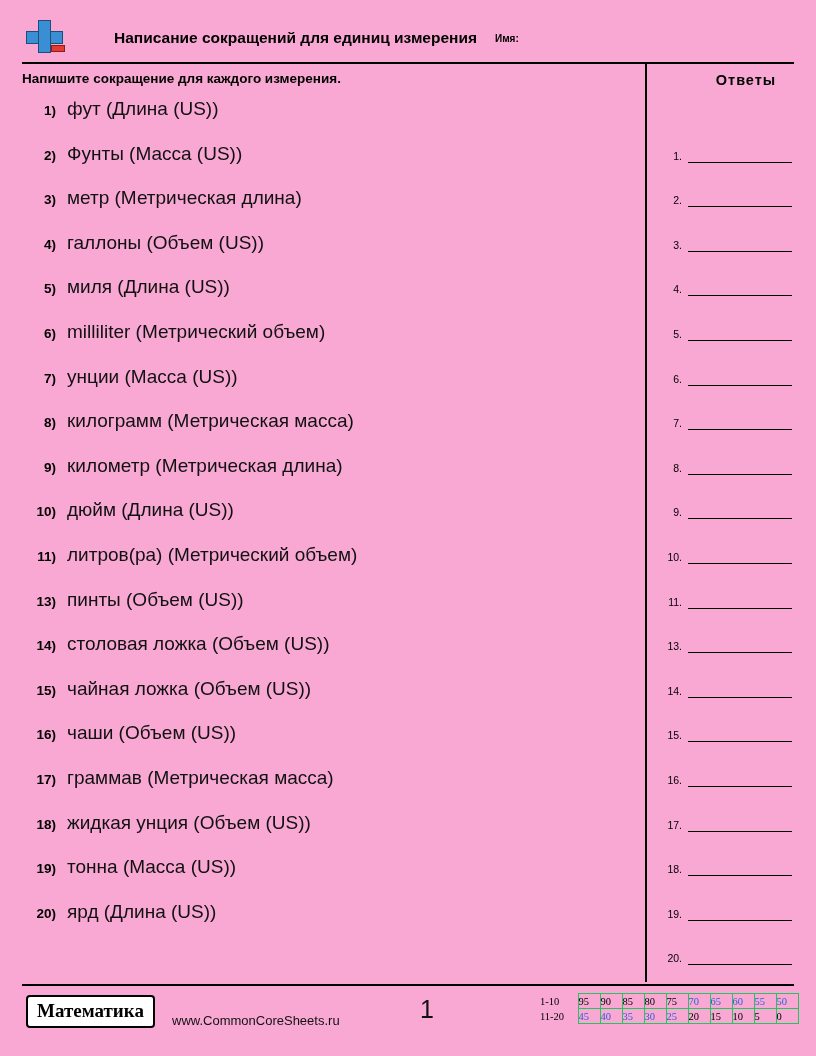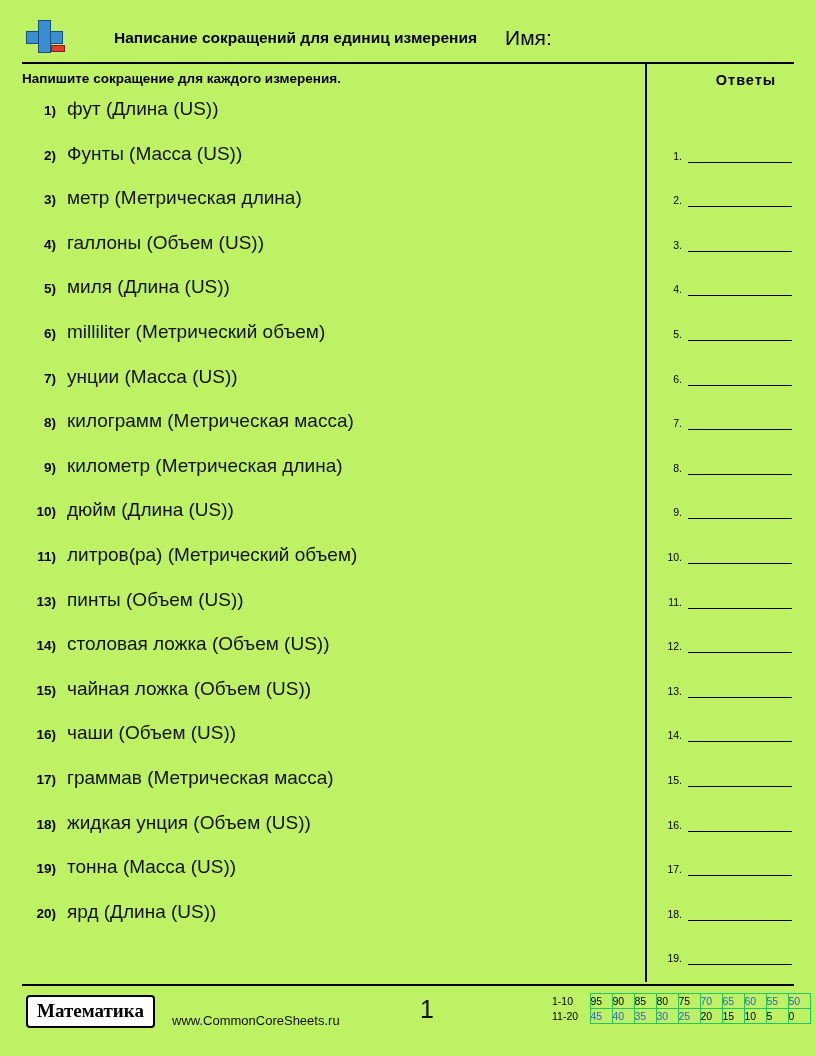--- a/index.html
+++ b/index.html
@@ -5,21 +5,21 @@
   * { box-sizing: border-box; }
   html, body {
     margin: 0; padding: 0;
     width: 816px; height: 1056px;
     background: #ffffff;
     font-family: "Liberation Sans", sans-serif;
   }
   .page {
     position: relative;
     width: 816px; height: 1056px;
-    background: #bef264;
+    background: #f9a8d4;
   }
 
   
   .header {
     position: absolute;
     left: 24px; top: 16px;
     width: 768px; height: 44px;
     display: flex;
     align-items: center;
   }
@@ -51,24 +51,24 @@
     border: 1px solid #8b1d18;
   }
   .header-title {
     font-size: 15.5px;
     font-weight: bold;
     color: #000;
     margin-left: 40px;
     white-space: nowrap;
   }
   .header-name {
-    font-size: 21px;
-    font-weight: normal;
-    color: #000;
-    margin-left: 28px;
+    font-size: 10px;
+    font-weight: bold;
+    color: #000;
+    margin-left: 18px;
     white-space: nowrap;
   }
 
   
   .top-rule {
     position: absolute;
     left: 22px; top: 62px;
     width: 772px;
     border-top: 2px solid #000;
   }
@@ -177,23 +177,24 @@
   .page-number {
     position: absolute;
     left: 420px; top: 995px;
     font-size: 25px;
     color: #111;
   }
 
   
   .score-table {
     position: absolute;
-    left: 552px; top: 993px;
+    left: 540px; top: 993px;
     border-collapse: collapse;
     font-size: 10.5px;
+    font-family: Liberation Serif, serif;
   }
   .score-table td {
     border: 1px solid #22c55e;
     width: 22px;
     height: 15px;
     vertical-align: middle;
     color: #000;
     padding: 0;
   }
   .score-table td.label {
@@ -344,24 +345,20 @@
       </div>
     <div class="a-row">
         <span class="a-num">10.</span>
         <span class="a-line"></span>
       </div>
     <div class="a-row">
         <span class="a-num">11.</span>
         <span class="a-line"></span>
       </div>
     <div class="a-row">
-        <span class="a-num">12.</span>
-        <span class="a-line"></span>
-      </div>
-    <div class="a-row">
         <span class="a-num">13.</span>
         <span class="a-line"></span>
       </div>
     <div class="a-row">
         <span class="a-num">14.</span>
         <span class="a-line"></span>
       </div>
     <div class="a-row">
         <span class="a-num">15.</span>
         <span class="a-line"></span>
@@ -373,20 +370,24 @@
     <div class="a-row">
         <span class="a-num">17.</span>
         <span class="a-line"></span>
       </div>
     <div class="a-row">
         <span class="a-num">18.</span>
         <span class="a-line"></span>
       </div>
     <div class="a-row">
         <span class="a-num">19.</span>
+        <span class="a-line"></span>
+      </div>
+    <div class="a-row">
+        <span class="a-num">20.</span>
         <span class="a-line"></span>
       </div>
   </div>
 
   <div class="footer-rule"></div>
   <div class="math-badge">Математика</div>
   <div class="site">www.CommonCoreSheets.ru</div>
   <div class="page-number">1</div>
 
   <table class="score-table">

